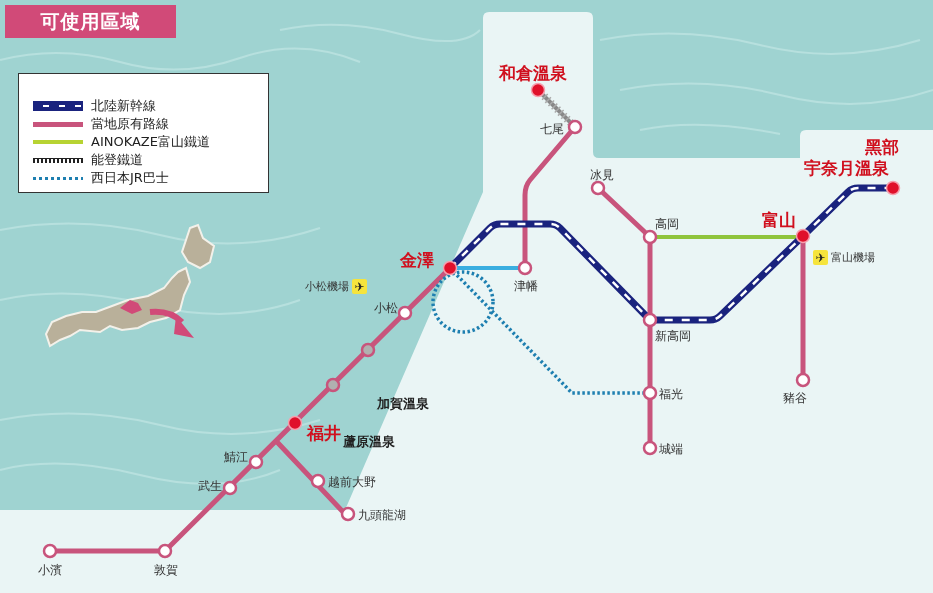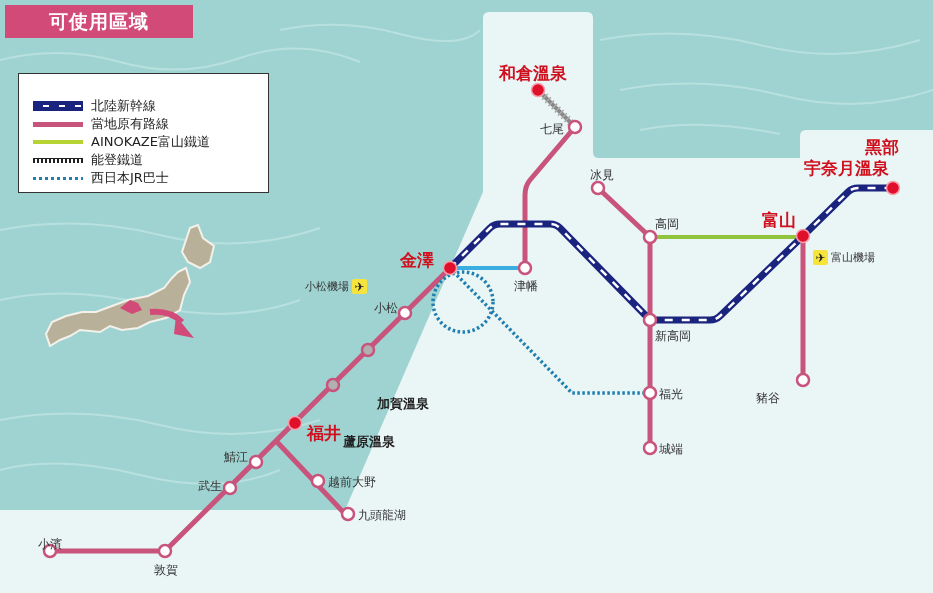--- a/index.html
+++ b/index.html
@@ -1,19 +1,19 @@
 <!DOCTYPE html>
 <html><head>
 <meta charset="utf-8">
 <style>
   html, body { margin:0; padding:0; }
   body { width:933px; height:593px; overflow:hidden; position:relative;
          font-family:"DejaVu Sans","Liberation Sans",sans-serif; background:#9fd3d1; }
   #map { position:absolute; left:0; top:0; width:933px; height:593px; }
-  .title-badge { position:absolute; left:5px; top:5px; width:188px; height:33px;
+  .title-badge { position:absolute; left:5px; top:5px; width:171px; height:33px;
        background:#d14a78; color:#fff; font-weight:bold; font-size:19px;
        display:flex; align-items:center; justify-content:center; letter-spacing:1px; }
   .legend { position:absolute; left:18px; top:73px; width:251px; height:120px;
        background:#fff; border:1px solid #333; box-sizing:border-box; padding:23px 0 0 14px; }
   .legend-row { display:flex; align-items:center; height:18px; }
   .legend-swatch { width:50px; height:10px; margin-right:8px; position:relative; }
   .legend-label { font-size:13px; color:#222; }
   .sw-shinkansen { background:#1a237e; height:6px; border-top:2px solid #1a237e; border-bottom:2px solid #1a237e;
        background-image:repeating-linear-gradient(90deg,#1a237e 0 10px,#fff 10px 16px); background-size:100% 2px;
        background-repeat:no-repeat; background-position:0 2px; }
@@ -152,27 +152,27 @@
 <div class="lbl lbl-mid" style="left:343px;top:385px;">蘆原溫泉</div>
 
 <div class="lbl lbl-small" style="left:540px;top:121px;">七尾</div>
 <div class="lbl lbl-small" style="left:590px;top:167px;">冰見</div>
 <div class="lbl lbl-small" style="left:655px;top:216px;">高岡</div>
 <div class="lbl lbl-small" style="left:655px;top:328px;">新高岡</div>
 <div class="lbl lbl-small" style="left:514px;top:278px;">津幡</div>
 <div class="lbl lbl-small" style="left:374px;top:300px;">小松</div>
 <div class="lbl lbl-small" style="left:659px;top:386px;">福光</div>
 <div class="lbl lbl-small" style="left:659px;top:441px;">城端</div>
-<div class="lbl lbl-small" style="left:756px;top:390px;">豬谷</div>
+<div class="lbl lbl-small" style="left:783px;top:390px;">豬谷</div>
 <div class="lbl lbl-small" style="left:224px;top:449px;">鯖江</div>
 <div class="lbl lbl-small" style="left:198px;top:478px;">武生</div>
 <div class="lbl lbl-small" style="left:328px;top:474px;">越前大野</div>
 <div class="lbl lbl-small" style="left:358px;top:507px;">九頭龍湖</div>
 <div class="lbl lbl-small" style="left:154px;top:562px;">敦賀</div>
-<div class="lbl lbl-small" style="left:38px;top:536px;text-align:right;">小濱</div>
+<div class="lbl lbl-small" style="left:38px;top:562px;text-align:right;">小濱</div>
 
 <div class="airport" style="left:305px;top:279px;">
   <span>小松機場</span>
   <span class="airport-icon">✈</span>
 </div>
 <div class="airport" style="left:810px;top:250px;">
   <span class="airport-icon">✈</span>
   <span>富山機場</span>
 </div>
 

